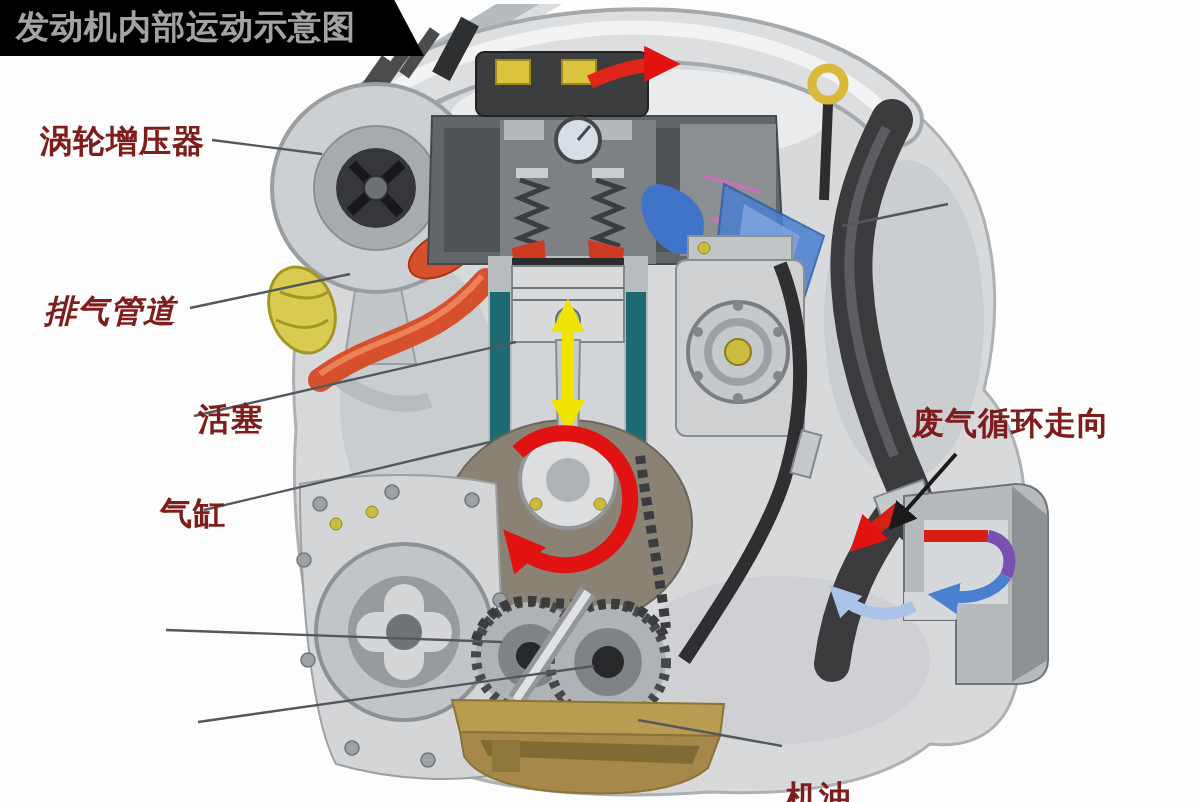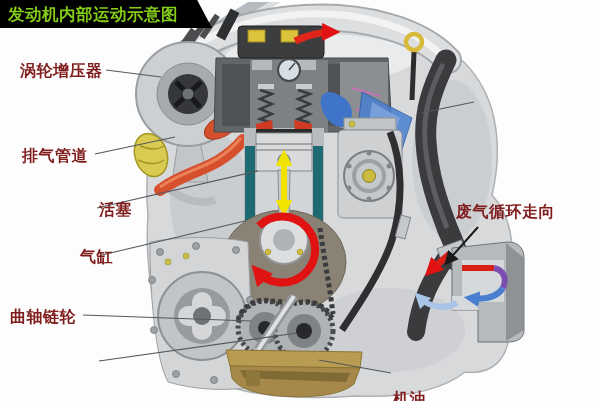--- a/index.html
+++ b/index.html
@@ -3,21 +3,21 @@
 <meta charset="utf-8">
 <style>
   html,body{margin:0;padding:0;background:#fff;}
   .stage{
     position:relative;width:600px;height:401px;background:#fdfdfd;overflow:hidden;
     font-family:"Liberation Sans","DejaVu Sans",sans-serif;
   }
   svg.art{position:absolute;left:0;top:0;}
   .title-bar{
     position:absolute;left:0;top:0;width:212px;height:28px;box-sizing:border-box;
-    background:#000;color:#84cc16;font-size:16.5px;font-weight:700;line-height:28px;
+    background:#000;color:#a3a3a3;font-size:16.5px;font-weight:700;line-height:28px;
     padding-left:8px;letter-spacing:.5px;white-space:nowrap;
     clip-path:polygon(0 0,93% 0,100% 100%,0 100%);
   }
   .label{
     position:absolute;font-size:16px;font-weight:700;color:#7f1d1d;
     letter-spacing:.5px;white-space:nowrap;
   }
 </style>
 </head>
 <body>
@@ -241,20 +241,19 @@
     <line x1="99" y1="361" x2="297" y2="333"></line>
     <line x1="474" y1="102" x2="421" y2="113"></line>
     <line x1="391" y1="373" x2="319" y2="360"></line>
     <line x1="478" y1="227" x2="447" y2="262" stroke="#1a1a1a" stroke-width="2" marker-end="url(#mBlack)"></line>
   </g>
 </svg>
 
 <div class="title-bar">发动机内部运动示意图</div>
 
 <div class="label" style="left:20px;top:61px;">涡轮增压器</div>
-<div class="label" style="left:22px;top:146px;">排气管道</div>
+<div class="label" style="left:22px;top:146px;font-style:italic;">排气管道</div>
 <div class="label" style="left:57px;top:200px;margin-left:42px;">活塞</div>
 <div class="label" style="left:80px;top:247px;font-family:Liberation Serif, serif;">气缸</div>
-<div class="label" style="left:10px;top:307px;">曲轴链轮</div>
 <div class="label" style="left:456px;top:202px;">废气循环走向</div>
 <div class="label" style="left:393px;top:365px;margin-top:24px;">机油</div>
 
 </div>
 
 </body></html>

